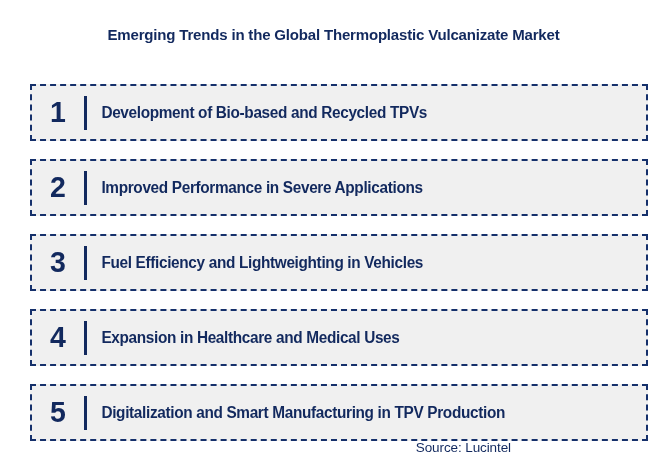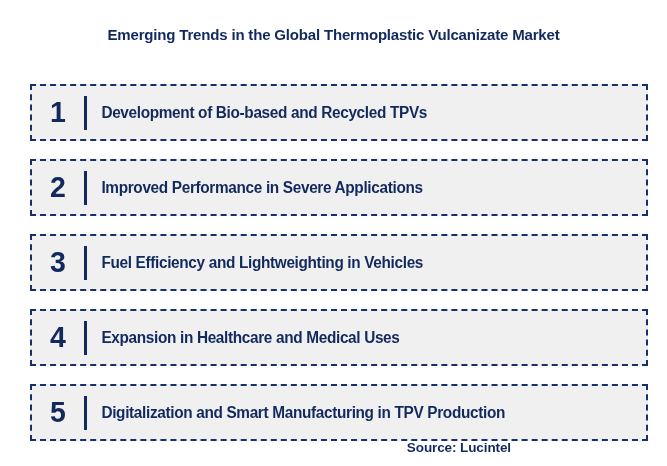--- a/index.html
+++ b/index.html
@@ -96,21 +96,21 @@
     transform-origin: left center;
   }
 
   
   .source {
     position: absolute;
     right: 19px;
     top: 440px;
     color: #12295e;
     font-size: 13.5px;
-    font-weight: bold;
+    font-weight: normal;
     line-height: 16px;
     letter-spacing: -0.1px;
     white-space: nowrap;
   }
 </style>
 </head>
 <body>
 
 <div class="infographic">
 

